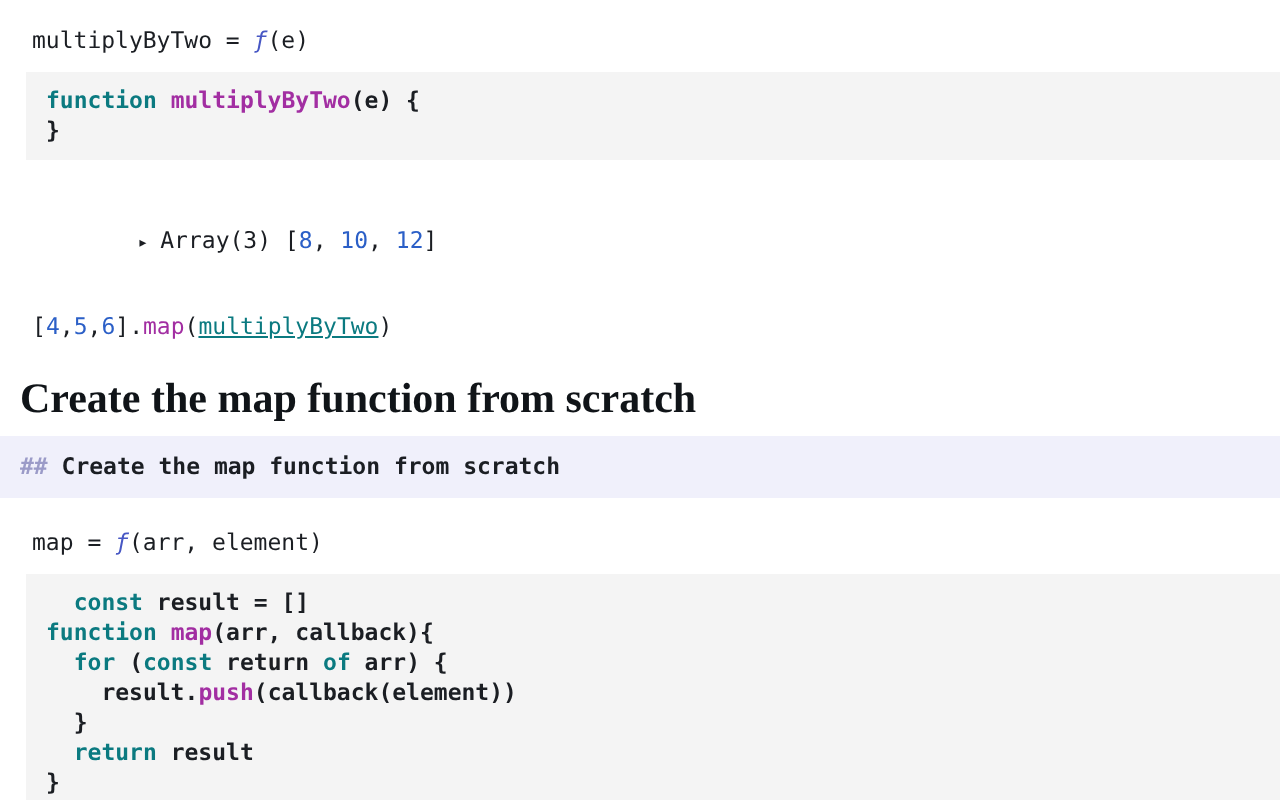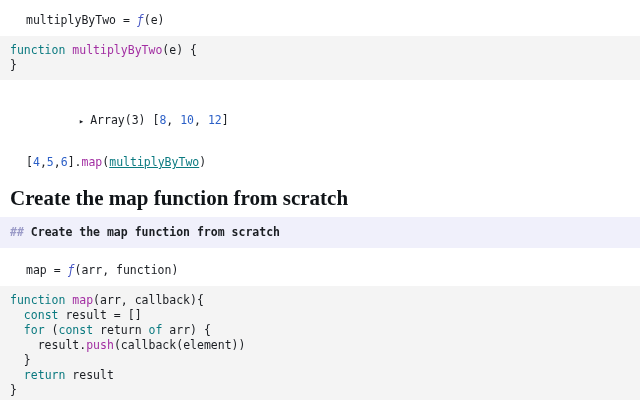--- a/index.html
+++ b/index.html
@@ -2,28 +2,28 @@
 <html style="--text: #1b1e23; --keyword: #0b7a80; --def: #a22ea2; --number: #2b5fc7; --fn: #4757c4; --property: #a22ea2; --link: #0b7a80; --md-mark: #9b9bc8; --code-bg: #f4f4f4; --md-bg: #f0f0fb;"><head>
 <meta charset="utf-8">
 <style>
   html, body { margin: 0; padding: 0; }
   body {
     width: 640px; height: 400px; overflow: hidden;
     background: #ffffff;
     color: var(--text, #1b1e23);
     font-family: "DejaVu Sans Mono", "Liberation Mono", monospace;
   }
-  .cell { padding: 0 26px; }
+  .cell { padding: 0 16px; }
   .output-line {
     font-size: 11.5px; line-height: 16px;
     margin: 12px 0 0 0; white-space: pre;
   }
   .code-block {
     background: var(--code-bg, #f4f4f4);
-    margin: 8px 0 0 0; padding: 7px 10px;
+    margin: 8px 0 0 13px; padding: 7px 10px; font-weight: bold;
   }
   .code-line { font-size: 11.5px; line-height: 15px; white-space: pre; }
   .heading {
     font-family: "Liberation Serif", "DejaVu Serif", serif;
     font-size: 21px; font-weight: 700;
     margin: 16px 10px 0 10px; color: #101418;
   }
   .md-block {
     background: var(--md-bg, #f0f0fb);
     margin: 6px 0 0 0; padding: 8px 10px;
@@ -55,25 +55,25 @@
   <div class="cell output-line" style="margin-top:16px;margin-left:25px;">
     <span class="caret">▸</span><span><span class="tok-plain">Array(3) [</span><span class="tok-num">8</span><span class="tok-plain">, </span><span class="tok-num">10</span><span class="tok-plain">, </span><span class="tok-num">12</span><span class="tok-plain">]</span></span>
   </div>
 
   <div class="cell output-line" style="margin-top:9px;"><span class="tok-plain">[</span><span class="tok-num">4</span><span class="tok-plain">,</span><span class="tok-num">5</span><span class="tok-plain">,</span><span class="tok-num">6</span><span class="tok-plain">]</span><span class="tok-plain">.</span><span class="tok-prop">map</span><span class="tok-plain">(</span><span class="tok-link">multiplyByTwo</span><span class="tok-plain">)</span></div>
 
   <h1 class="heading">Create the map function from scratch</h1>
 
   <div class="md-block"><span class="tok-md-mark">## </span><span class="tok-md-bold">Create the map function from scratch</span></div>
 
-  <div class="cell output-line" style="margin-top:14px;"><span class="tok-plain">map = </span><span class="tok-fn">ƒ</span><span class="tok-plain">(arr, function)</span></div>
+  <div class="cell output-line" style="margin-top:14px;"><span class="tok-plain">map = </span><span class="tok-fn">ƒ</span><span class="tok-plain">(arr, element)</span></div>
 
   <div class="code-block">
+    <div class="code-line"><span class="tok-plain">  </span><span class="tok-kw">const</span><span class="tok-plain"> result = []</span></div>
     <div class="code-line"><span class="tok-kw">function</span><span class="tok-plain"> </span><span class="tok-def">map</span><span class="tok-plain">(arr, callback){</span></div>
-    <div class="code-line"><span class="tok-plain">  </span><span class="tok-kw">const</span><span class="tok-plain"> result = []</span></div>
     <div class="code-line"><span class="tok-plain">  </span><span class="tok-kw">for</span><span class="tok-plain"> (</span><span class="tok-kw">const</span><span class="tok-plain"> return </span><span class="tok-kw">of</span><span class="tok-plain"> arr) {</span></div>
     <div class="code-line"><span class="tok-plain">    result</span><span class="tok-plain">.</span><span class="tok-prop">push</span><span class="tok-plain">(callback(element))</span></div>
     <div class="code-line"><span class="tok-plain">  }</span></div>
     <div class="code-line"><span class="tok-plain">  </span><span class="tok-kw">return</span><span class="tok-plain"> result</span></div>
     <div class="code-line"><span class="tok-plain">}</span></div>
   </div>
 
 </div>
 
 </body></html>

